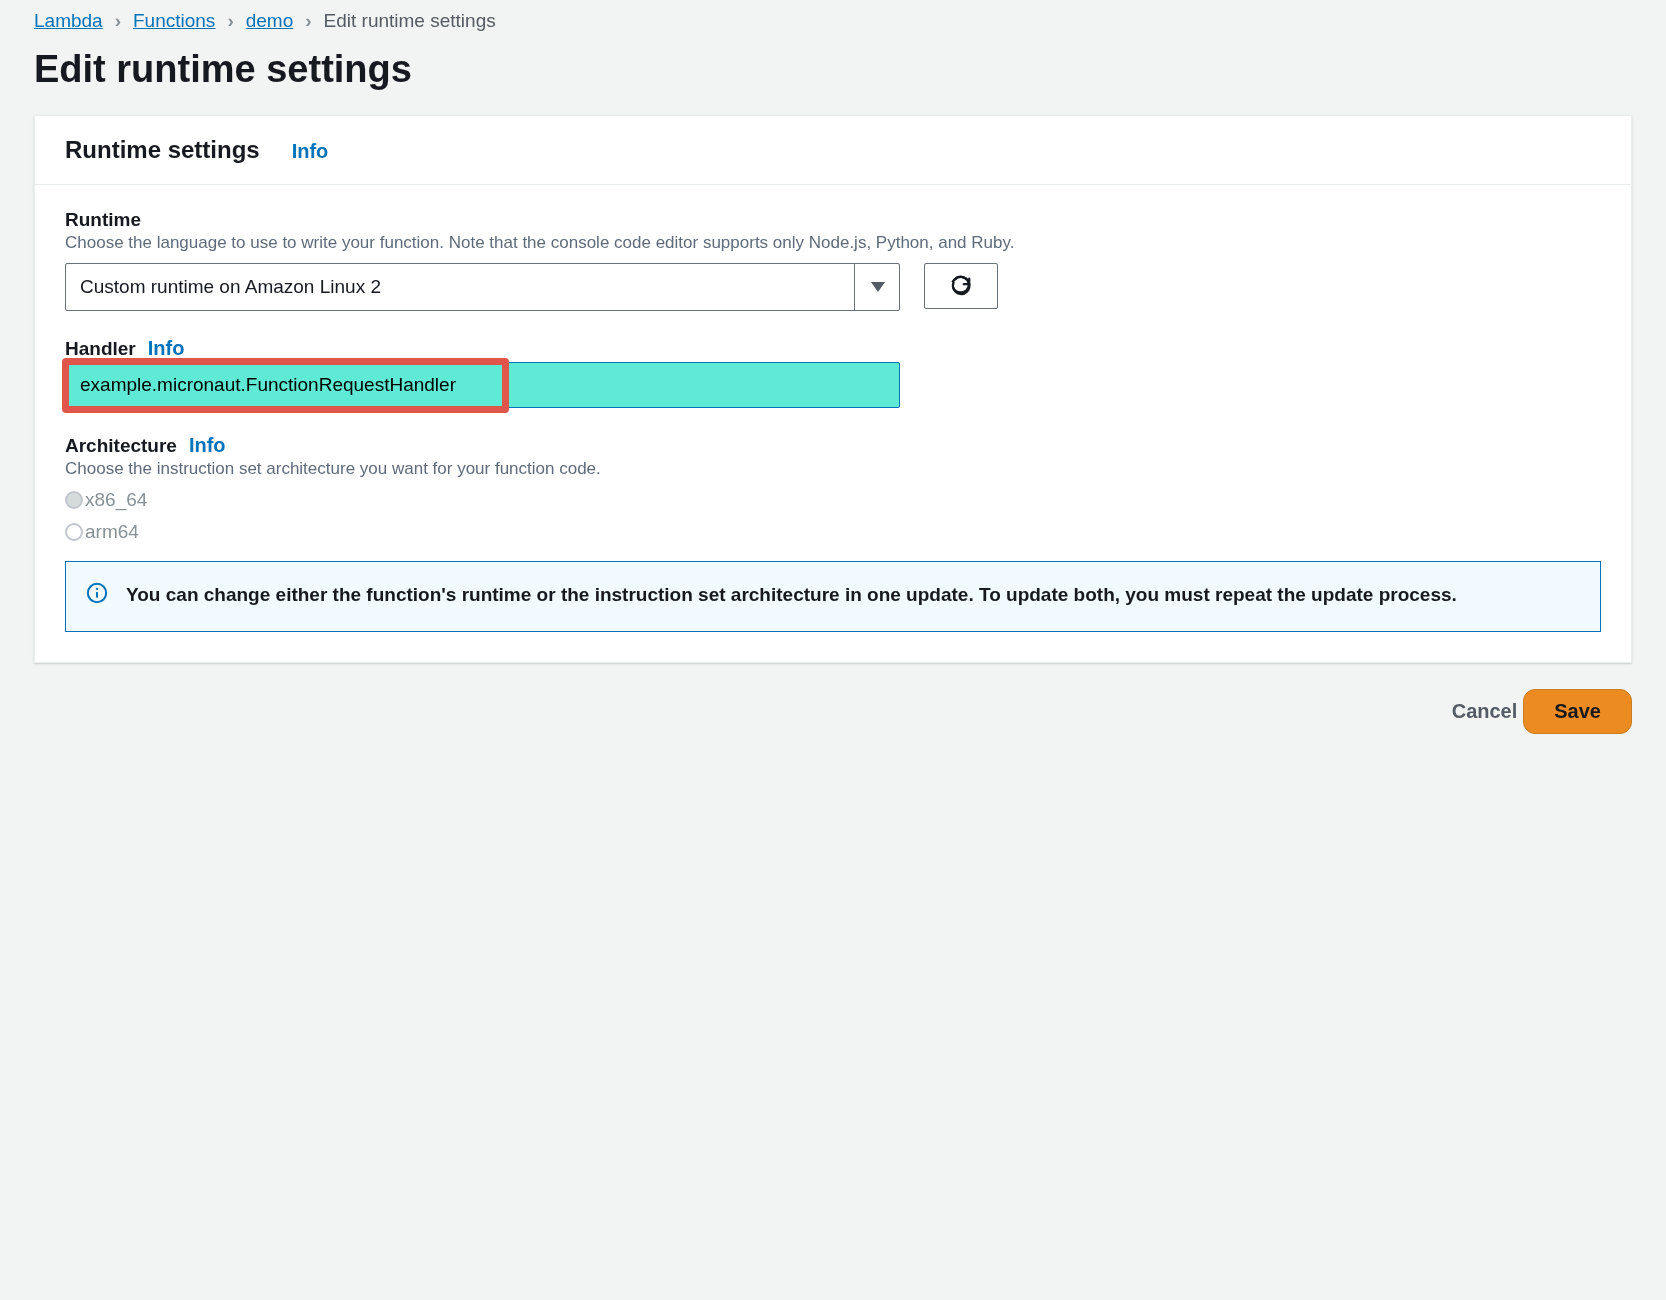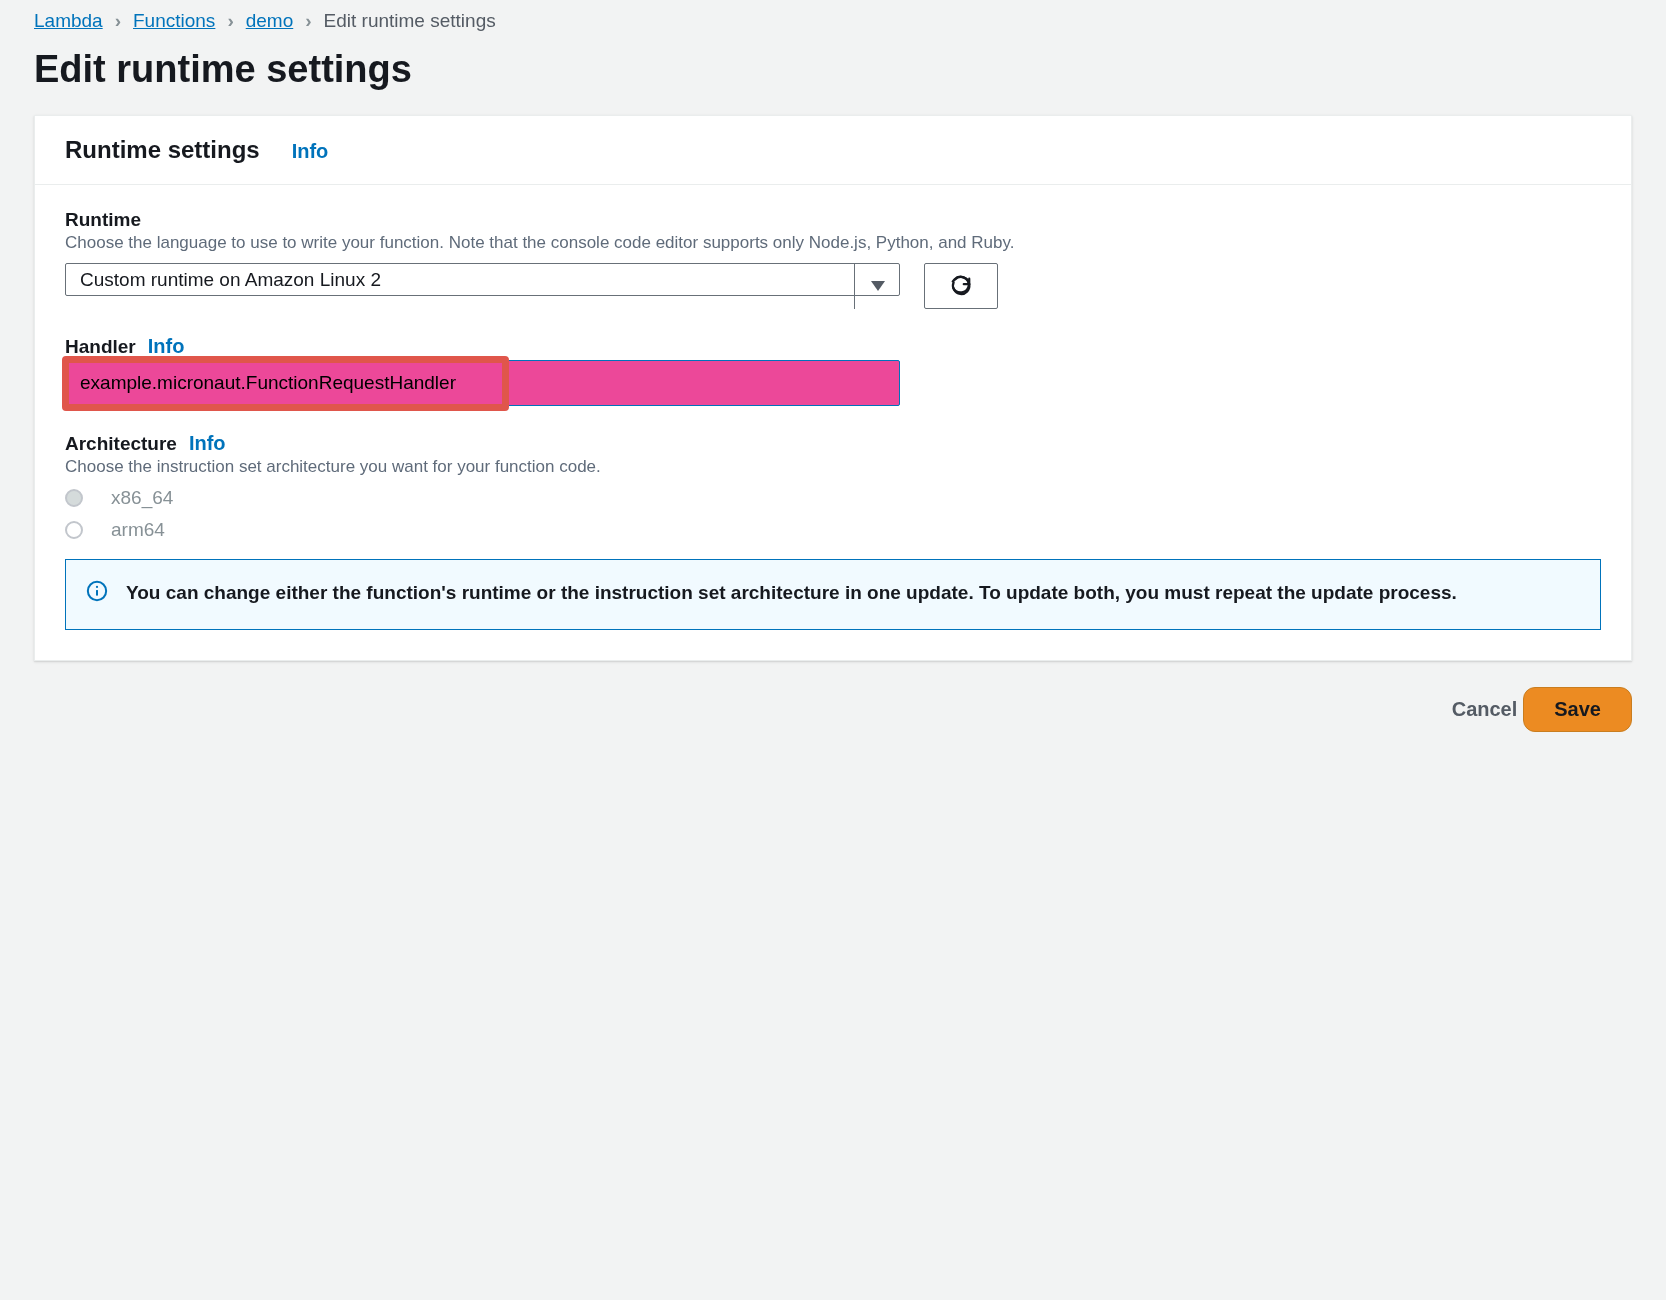--- a/index.html
+++ b/index.html
@@ -84,21 +84,21 @@
     display: flex;
     align-items: stretch;
     gap: 24px;
   }
   .select-wrap {
     position: relative;
     flex: 0 0 835px;
   }
   .select {
     width: 100%;
-    height: 33px;
+    height: 48px;
     border: 1px solid #687078;
     border-radius: 2px;
     background: #fff;
     padding: 0 48px 0 14px;
     font-size: 19px;
     display: flex;
     align-items: center;
     cursor: pointer;
   }
   .select .caret-box {
@@ -124,39 +124,39 @@
     cursor: pointer;
   }
   .handler-input-wrap {
     position: relative;
   }
   .handler-input {
     width: 835px;
     height: 46px;
     border: 1px solid #0073bb;
     border-radius: 2px;
-    background: #ec4899;
+    background: #5eead4;
     padding: 0 14px;
     font-size: 19px;
     outline: none;
   }
   .handler-highlight-overlay {
     position: absolute;
     left: 0; top: 0;
     width: 447px;
     height: 55px;
     border: 7px solid #e0564b;
     border-radius: 4px;
     transform: translate(-3px,-4px);
     pointer-events: none;
   }
   .radio-row {
     display: flex;
     align-items: center;
-    gap: 28px;
+    gap: 2px;
     color: #879196;
     font-size: 19px;
     margin: 4px 0 10px 0;
   }
   .radio-dot {
     width: 18px; height: 18px;
     border: 2px solid #c2c6cc;
     border-radius: 50%;
     background: #d5dbdb;
   }

